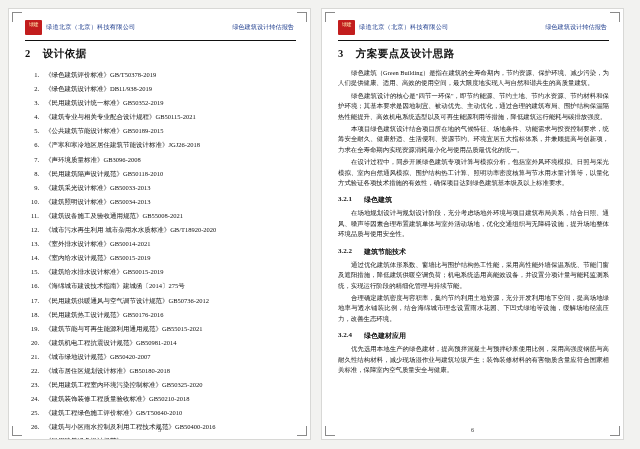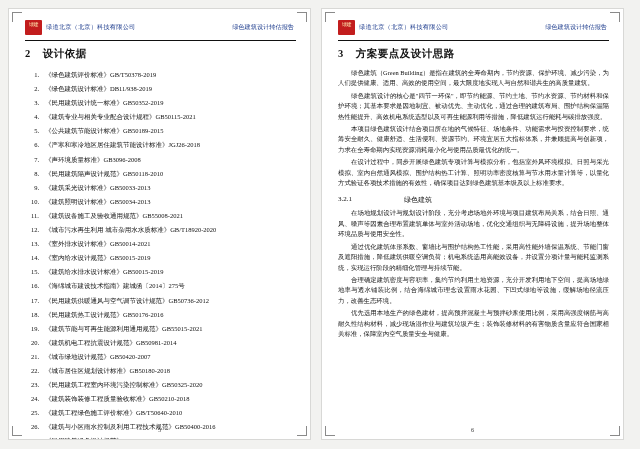--- a/index.html
+++ b/index.html
@@ -127,24 +127,23 @@
   
   h3.sec {
     font-size: 8px;
     font-weight: bold;
     margin: 8px 0 5px 0;
     display: flex;
   }
   h3.sec .snum { width: 24px; flex: 0 0 24px; }
   h4.sub {
     font-size: 7px;
-    font-weight: normal;
+    font-weight: bold;
     margin: 7px 0 3px 0;
     display: flex;
-    gap: 40px;
   }
   h4.sub .snum { width: 26px; flex: 0 0 26px; }
   p.body {
     font-size: 6.4px;
     line-height: 10.4px;
     margin: 0 0 2px 0;
     text-align: justify;
     text-indent: 13px;
     color: #151515;
   }
@@ -319,22 +318,30 @@
     <p class="body">本项目绿色建筑设计结合项目所在地的气候特征、场地条件、功能需求与投资控制要求，统筹安全耐久、健康舒适、生活便利、资源节约、环境宜居五大指标体系，并兼顾提高与创新项，力求在全寿命期内实现资源消耗最小化与使用品质最优化的统一。</p>
     <p class="body">在设计过程中，同步开展绿色建筑专项计算与模拟分析，包括室外风环境模拟、日照与采光模拟、室内自然通风模拟、围护结构热工计算、照明功率密度核算与节水用水量计算等，以量化方式验证各项技术措施的有效性，确保项目达到绿色建筑基本级及以上标准要求。</p>
 
 
     <h4 class="sub">
       <span class="snum">3.2.1</span>
       <span>绿色建筑</span>
     </h4>
     <p class="body">在场地规划设计与规划设计阶段，充分考虑场地外环境与项目建筑布局关系，结合日照、通风、噪声等因素合理布置建筑单体与室外活动场地，优化交通组织与无障碍设施，提升场地整体环境品质与使用安全性。</p>
 
+    <h4 class="sub">
+      <span class="snum">3.2.2</span>
+      <span>建筑节能技术</span>
+    </h4>
     <p class="body">通过优化建筑体形系数、窗墙比与围护结构热工性能，采用高性能外墙保温系统、节能门窗及遮阳措施，降低建筑供暖空调负荷；机电系统选用高能效设备，并设置分项计量与能耗监测系统，实现运行阶段的精细化管理与持续节能。</p>
 
     <p class="body">合理确定建筑密度与容积率，集约节约利用土地资源，充分开发利用地下空间，提高场地绿地率与透水铺装比例，结合海绵城市理念设置雨水花园、下凹式绿地等设施，缓解场地径流压力，改善生态环境。</p>
 
+    <h4 class="sub">
+      <span class="snum">3.2.4</span>
+      <span>绿色建材应用</span>
+    </h4>
     <p class="body">优先选用本地生产的绿色建材，提高预拌混凝土与预拌砂浆使用比例，采用高强度钢筋与高耐久性结构材料，减少现场湿作业与建筑垃圾产生；装饰装修材料的有害物质含量应符合国家相关标准，保障室内空气质量安全与健康。</p>
 
     <div class="folio">6</div>
   </div>
 
 </div>
 
 </body></html>

